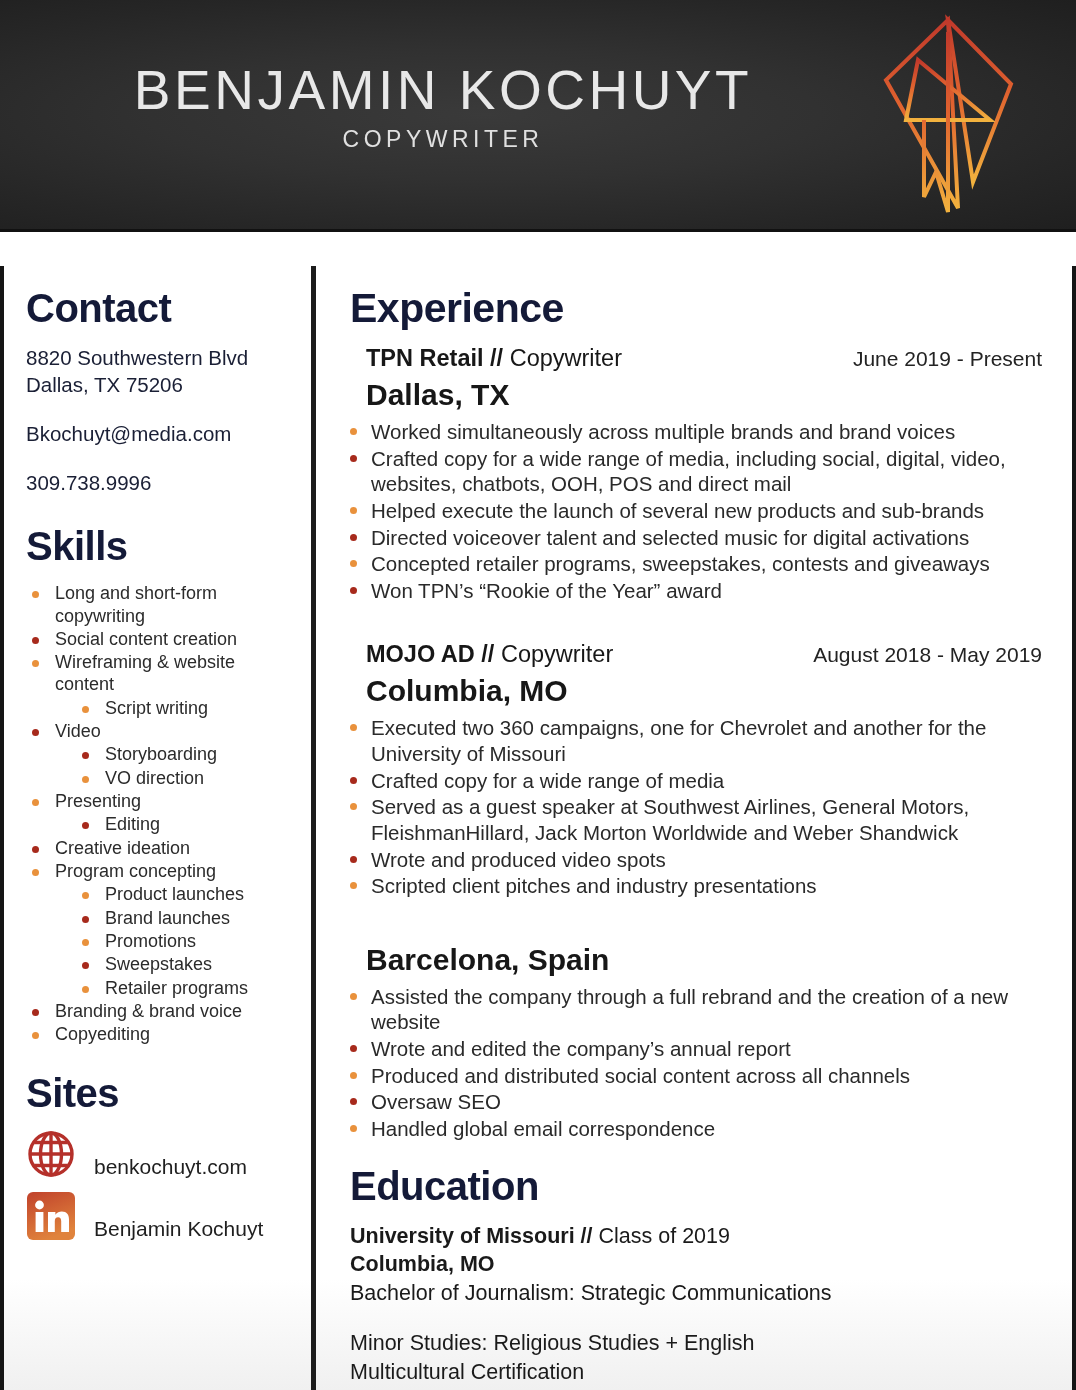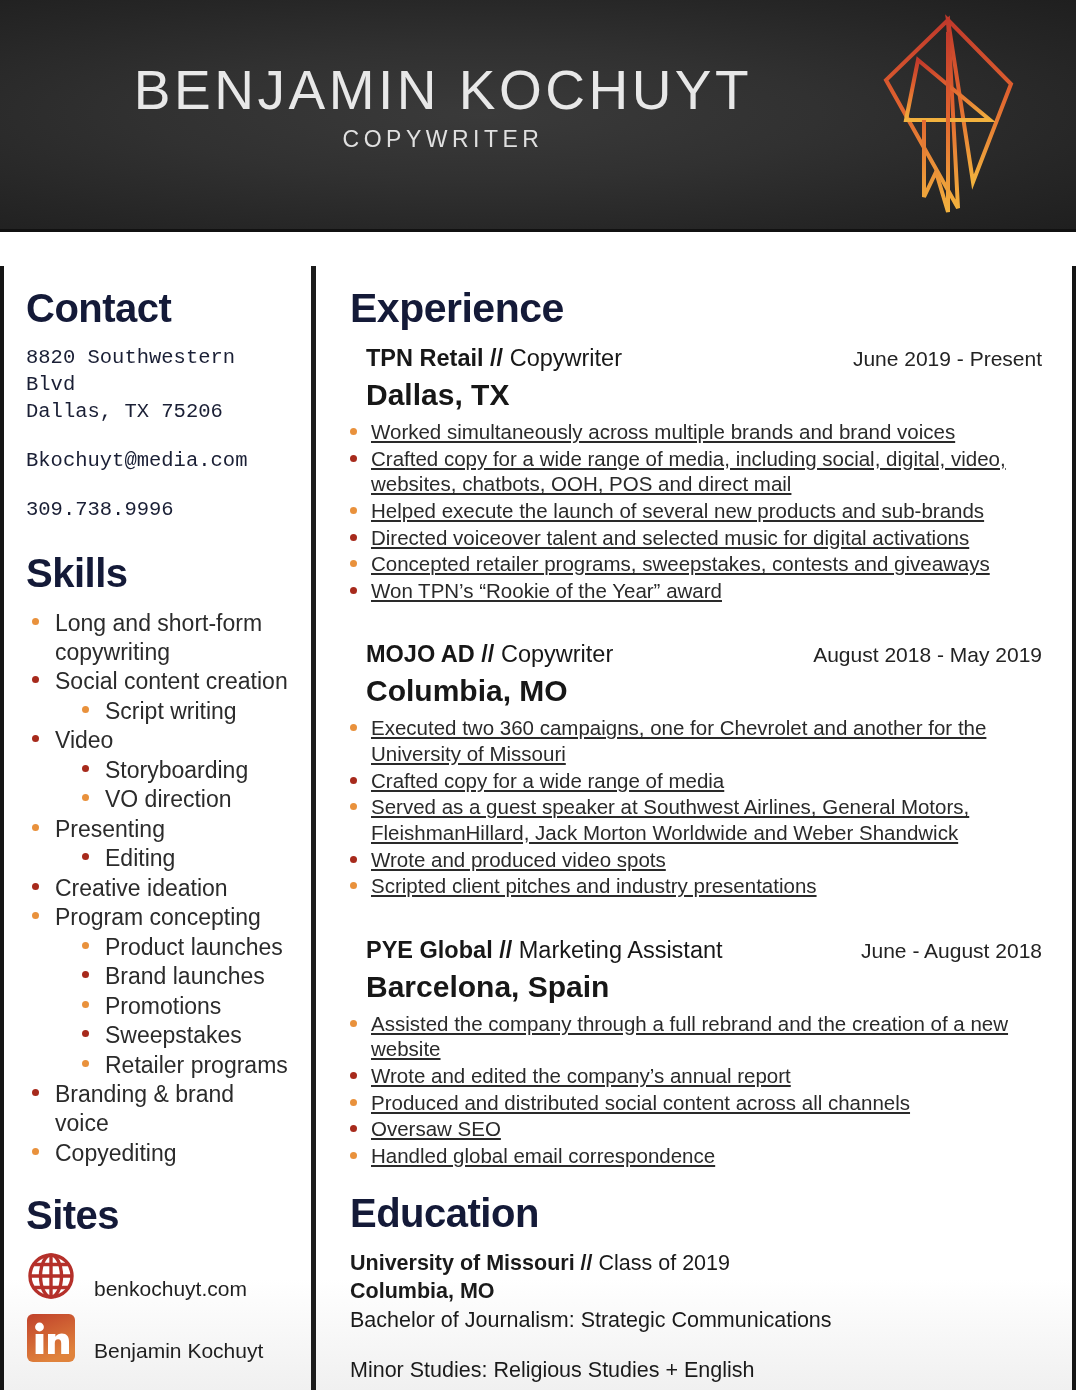--- a/index.html
+++ b/index.html
@@ -66,28 +66,28 @@
     font-size: 40px;
     font-weight: bold;
     letter-spacing: -0.5px;
     line-height: 1;
     margin-bottom: 16px;
   }
   h2.section.exp { font-size: 41px; }
 
   
   .contact-block { font-size: 20.5px; color: #1a1f35; line-height: 1.32; }
-  .contact-line { margin-bottom: 0px; font-family: Liberation Mono, monospace; }
+  .contact-line { margin-bottom: 0px; }
   .contact-gap { height: 22px; }
 
   
   .skills-list { margin-top: 4px; }
   .sk-item {
     display: flex; align-items: flex-start;
-    font-size: 23px; color: #2b2b2b;
+    font-size: 18px; color: #2b2b2b;
     line-height: 1.24; margin-bottom: 1px;
   }
   .sk-item.lvl1 { padding-left: 6px; }
   .sk-item.lvl2 { padding-left: 56px; }
   .bullet {
     flex: 0 0 auto;
     width: 7px; height: 7px; border-radius: 50%;
     margin-top: 9px; margin-right: 16px;
   }
   .b-orange { background: #e9913c; }
@@ -112,21 +112,21 @@
   .job-title span.pos { font-weight: 400; }
   .job-date { font-size: 21px; color: #232323; white-space: nowrap; padding-left: 14px; }
   .job-loc {
     font-size: 30px; font-weight: bold; color: #171717;
     padding-left: 16px; margin-top: 6px; margin-bottom: 7px;
   }
   .jb-list { }
   .jb-item {
     display: flex; align-items: flex-start;
     font-size: 20.5px; color: #2a2a2a;
-    line-height: 1.25; margin-bottom: 1px; text-decoration: underline;
+    line-height: 1.25; margin-bottom: 1px;
   }
   .jb-item .bullet { margin-top: 9px; margin-right: 14px; }
   .job-gap { height: 30px; }
 
   
   .edu { margin-top: 24px; }
   .edu-line { font-size: 21.5px; color: #1a1a1a; line-height: 1.33; }
   .edu-line b { font-weight: bold; }
   .edu-spacer { height: 22px; }
 </style>
@@ -176,20 +176,24 @@
       <h2 class="section" style="margin-top:30px;">Skills</h2>
       <div class="skills-list" id="skills-list">
           <div class="sk-item lvl1">
             <span class="bullet b-orange"></span>
             <span class="sk-text">Long and short-form copywriting</span>
           </div>
           <div class="sk-item lvl1">
             <span class="bullet b-red"></span>
             <span class="sk-text">Social content creation</span>
           </div>
+          <div class="sk-item lvl1">
+            <span class="bullet b-orange"></span>
+            <span class="sk-text">Wireframing &amp; website content</span>
+          </div>
           <div class="sk-item lvl2">
             <span class="bullet b-orange"></span>
             <span class="sk-text">Script writing</span>
           </div>
           <div class="sk-item lvl1">
             <span class="bullet b-red"></span>
             <span class="sk-text">Video</span>
           </div>
           <div class="sk-item lvl2">
             <span class="bullet b-red"></span>
@@ -341,24 +345,20 @@
                 <span class="sk-text">Wrote and produced video spots</span>
               </div>
               <div class="jb-item">
                 <span class="bullet b-orange"></span>
                 <span class="sk-text">Scripted client pitches and industry presentations</span>
               </div>
             </div>
           </div>
           <div class="job-gap"></div>
           <div class="job">
-            <div class="job-head">
-              <div class="job-title"><b>PYE Global //</b><span class="pos"> Marketing Assistant</span></div>
-              <div class="job-date">June - August 2018</div>
-            </div>
             <div class="job-loc">Barcelona, Spain</div>
             <div class="jb-list">
               <div class="jb-item">
                 <span class="bullet b-orange"></span>
                 <span class="sk-text">Assisted the company through a full rebrand and the creation of a new website</span>
               </div>
               <div class="jb-item">
                 <span class="bullet b-red"></span>
                 <span class="sk-text">Wrote and edited the company’s annual report</span>
               </div>

